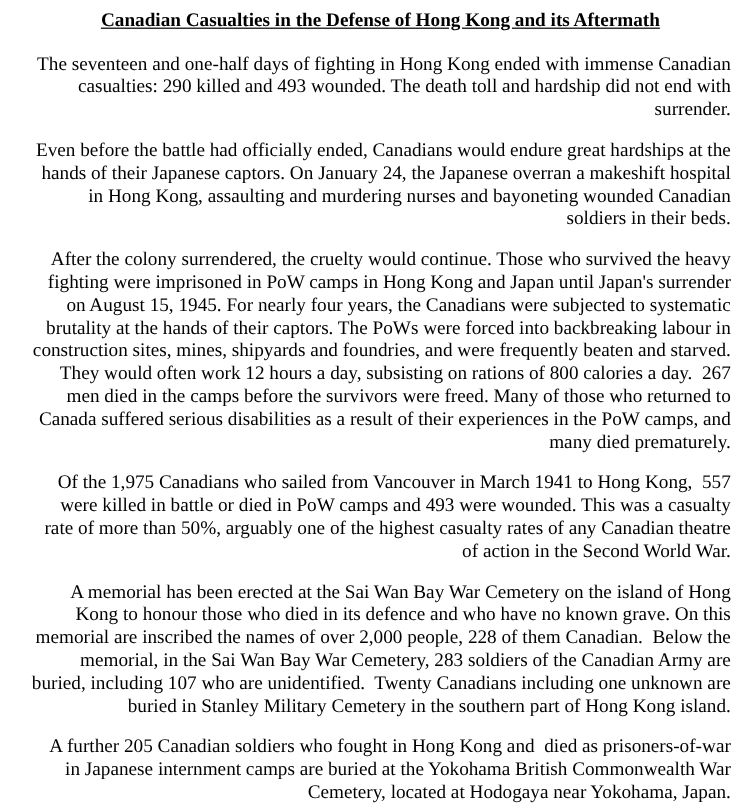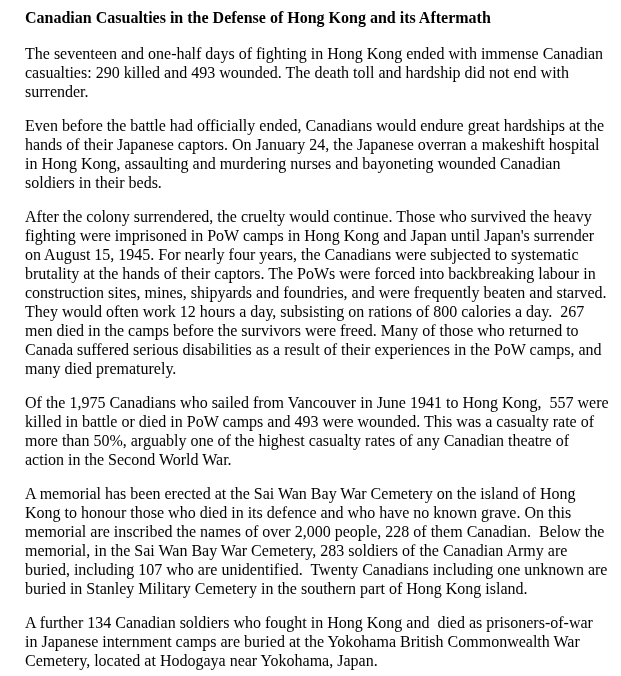--- a/index.html
+++ b/index.html
@@ -16,40 +16,42 @@
       color: #000000;
       font-family: "Liberation Serif", "DejaVu Serif", serif;
       font-size: 16px;
       line-height: 19px;
       padding: 8px 12px 0 25px;
       overflow: hidden;
     }
     .title {
       font-size: 16px;
       font-weight: bold;
+      text-align: center;
       margin: 0 0 17px 0;
       line-height: 19px;
+      text-decoration: underline;
     }
     .para {
       margin: 0 0 15px 0;
       white-space: pre-wrap;
-      text-align: left;
+      text-align: right;
       font-family: Liberation Serif, serif;
     }
   </style>
 </head>
 <body>
 
 <div class="page">
   <div class="title">Canadian Casualties in the Defense of Hong Kong and its Aftermath</div>
 
   <p class="para">The seventeen and one-half days of fighting in Hong Kong ended with immense Canadian casualties: 290 killed and 493 wounded. The death toll and hardship did not end with surrender.</p>
 
   <p class="para">Even before the battle had officially ended, Canadians would endure great hardships at the hands of their Japanese captors. On January 24, the Japanese overran a makeshift hospital in Hong Kong, assaulting and murdering nurses and bayoneting wounded Canadian soldiers in their beds.</p>
 
   <p class="para">After the colony surrendered, the cruelty would continue. Those who survived the heavy fighting were imprisoned in PoW camps in Hong Kong and Japan until Japan's surrender on August 15, 1945. For nearly four years, the Canadians were subjected to systematic brutality at the hands of their captors. The PoWs were forced into backbreaking labour in construction sites, mines, shipyards and foundries, and were frequently beaten and starved.  They would often work 12 hours a day, subsisting on rations of 800 calories a day.  267 men died in the camps before the survivors were freed. Many of those who returned to Canada suffered serious disabilities as a result of their experiences in the PoW camps, and many died prematurely.</p>
 
-  <p class="para">Of the 1,975 Canadians who sailed from Vancouver in June 1941 to Hong Kong,  557 were killed in battle or died in PoW camps and 493 were wounded. This was a casualty rate of more than 50%, arguably one of the highest casualty rates of any Canadian theatre of action in the Second World War.</p>
+  <p class="para">Of the 1,975 Canadians who sailed from Vancouver in March 1941 to Hong Kong,  557 were killed in battle or died in PoW camps and 493 were wounded. This was a casualty rate of more than 50%, arguably one of the highest casualty rates of any Canadian theatre of action in the Second World War.</p>
 
   <p class="para">A memorial has been erected at the Sai Wan Bay War Cemetery on the island of Hong Kong to honour those who died in its defence and who have no known grave. On this memorial are inscribed the names of over 2,000 people, 228 of them Canadian.  Below the memorial, in the Sai Wan Bay War Cemetery, 283 soldiers of the Canadian Army are buried, including 107 who are unidentified.  Twenty Canadians including one unknown are buried in Stanley Military Cemetery in the southern part of Hong Kong island.</p>
 
-  <p class="para">A further 134 Canadian soldiers who fought in Hong Kong and  died as prisoners-of-war in Japanese internment camps are buried at the Yokohama British Commonwealth War Cemetery, located at Hodogaya near Yokohama, Japan.</p>
+  <p class="para">A further 205 Canadian soldiers who fought in Hong Kong and  died as prisoners-of-war in Japanese internment camps are buried at the Yokohama British Commonwealth War Cemetery, located at Hodogaya near Yokohama, Japan.</p>
 </div>
 
 </body></html>

